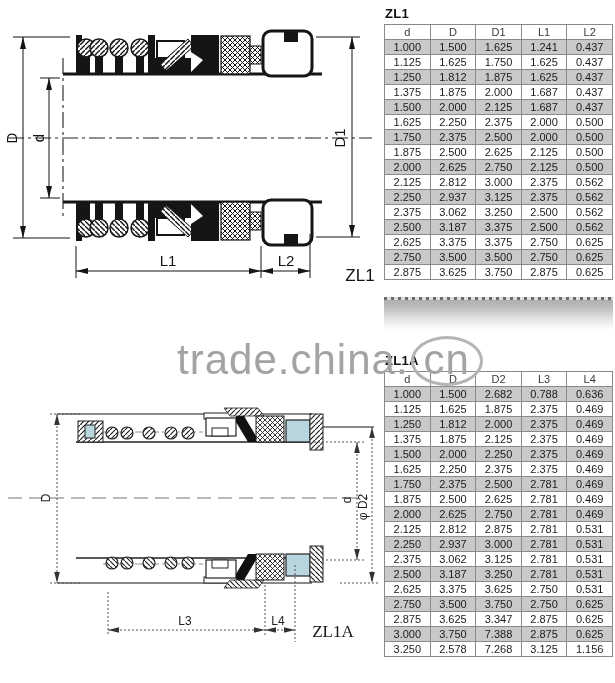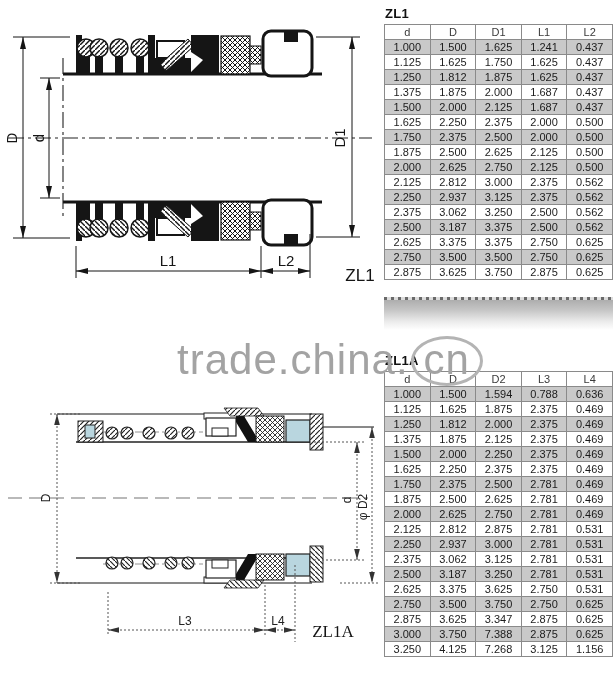--- a/index.html
+++ b/index.html
@@ -348,21 +348,21 @@
           <th>D</th>
           <th>D2</th>
           <th>L3</th>
           <th>L4</th>
         </tr>
       </thead>
       <tbody>
         <tr>
           <td>1.000</td>
           <td>1.500</td>
-          <td>1.594</td>
+          <td>2.682</td>
           <td>0.788</td>
           <td>0.636</td>
         </tr>
         <tr>
           <td>1.125</td>
           <td>1.625</td>
           <td>1.875</td>
           <td>2.375</td>
           <td>0.469</td>
         </tr>
@@ -466,20 +466,20 @@
         </tr>
         <tr>
           <td>3.000</td>
           <td>3.750</td>
           <td>7.388</td>
           <td>2.875</td>
           <td>0.625</td>
         </tr>
         <tr>
           <td>3.250</td>
-          <td>4.125</td>
+          <td>2.578</td>
           <td>7.268</td>
           <td>3.125</td>
           <td>1.156</td>
         </tr>
       </tbody>
     </table>
 </div>
 
 </body></html>

